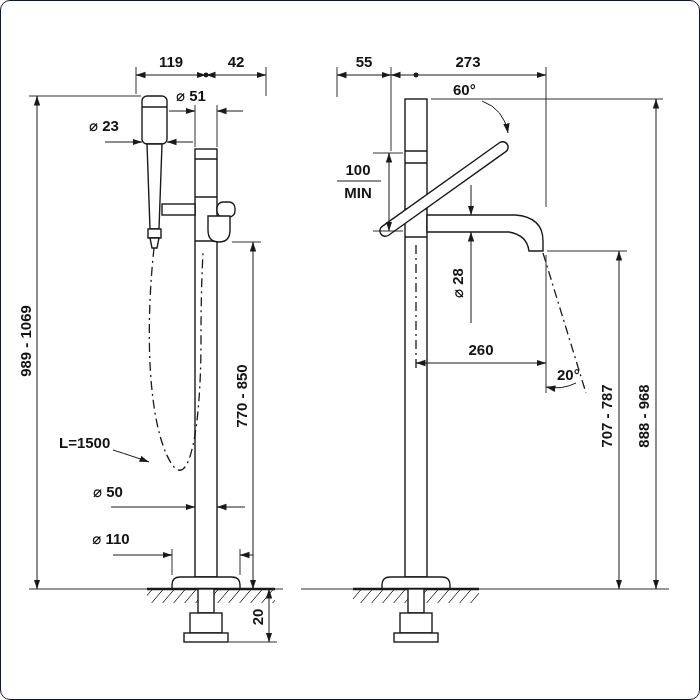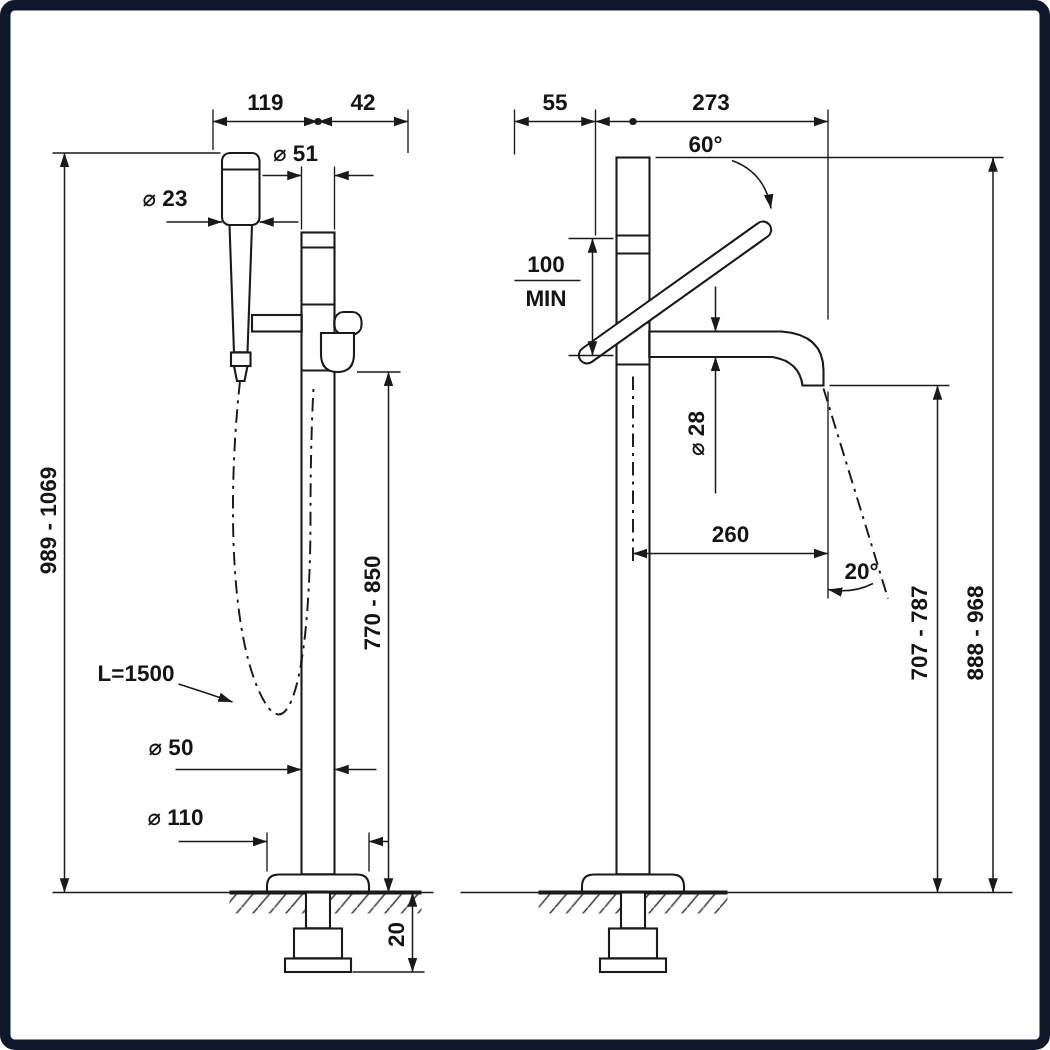--- a/index.html
+++ b/index.html
@@ -1,16 +1,16 @@
 <!DOCTYPE html>
 <html><head>
 <meta charset="utf-8">
 <style>
   html,body{margin:0;padding:0;background:#ffffff;}
-  .canvas{box-sizing:border-box;width:700px;height:700px;background:#fff;border:7px solid #0f172a;border-radius:10px;overflow:hidden;}
+  .canvas{box-sizing:border-box;width:700px;height:700px;background:#fff;border:1px solid #0f172a;border-radius:10px;overflow:hidden;}
   svg{display:block;}
   .t{font-family:"Liberation Sans","DejaVu Sans",sans-serif;font-size:15px;font-weight:700;fill:#141414;}
   .ol{fill:#ffffff;stroke:#1a1a1a;stroke-width:1.4;}
   .ln{fill:none;stroke:#1a1a1a;stroke-width:1.4;}
   .dim{fill:none;stroke:#1a1a1a;stroke-width:1;}
   .ext{fill:none;stroke:#1a1a1a;stroke-width:0.9;}
   .cl{fill:none;stroke:#1a1a1a;stroke-width:1.3;stroke-dasharray:9 4 2 4;}
   .thick{fill:none;stroke:#1a1a1a;stroke-width:2.6;}
 </style>
 </head>

